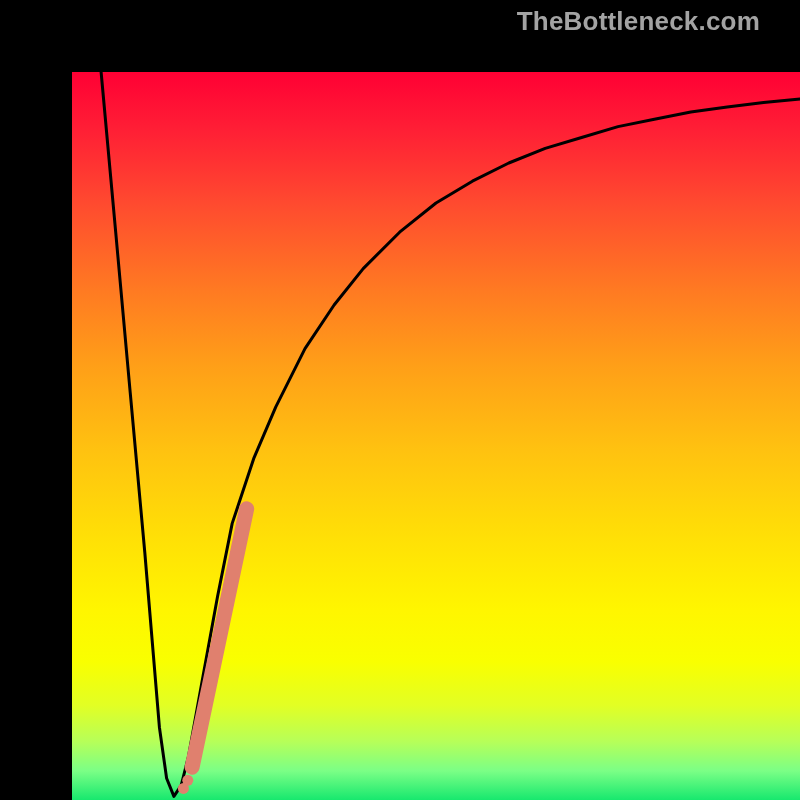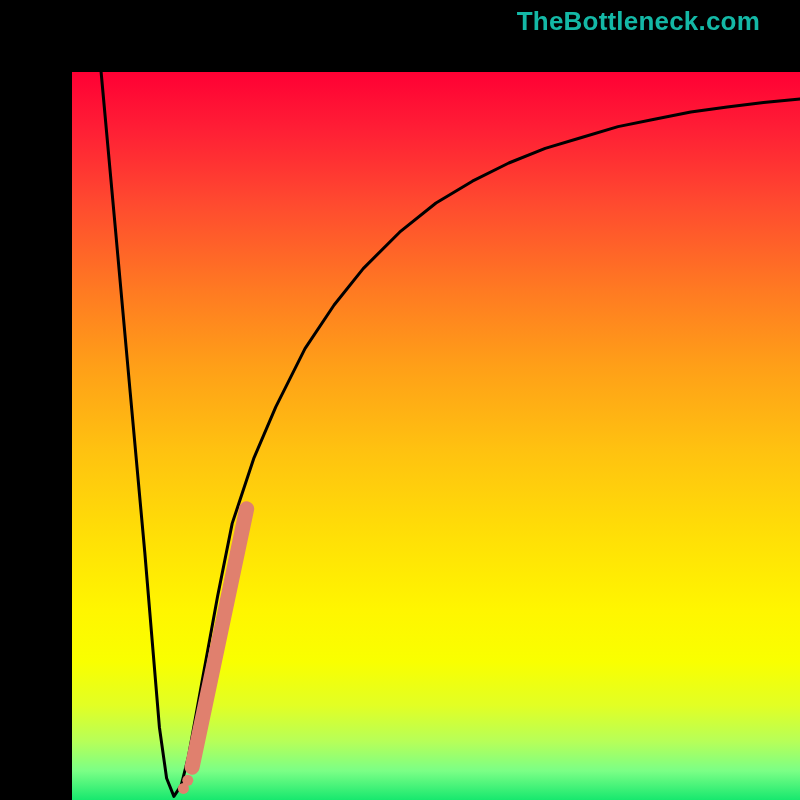--- a/index.html
+++ b/index.html
@@ -41,21 +41,21 @@
       #17e86e 100%
     );
   }
   .watermark {
     position: absolute;
     top: 6px;
     right: 40px;
     font-family: Arial, Helvetica, sans-serif;
     font-size: 26px;
     font-weight: 600;
-    color: #14b8a6;
+    color: #a3a3a3;
     letter-spacing: .2px;
     user-select: none;
   }
   svg.curve {
     position: absolute;
     left: 0;
     top: 0;
     width: 728px;
     height: 728px;
     overflow: visible;

